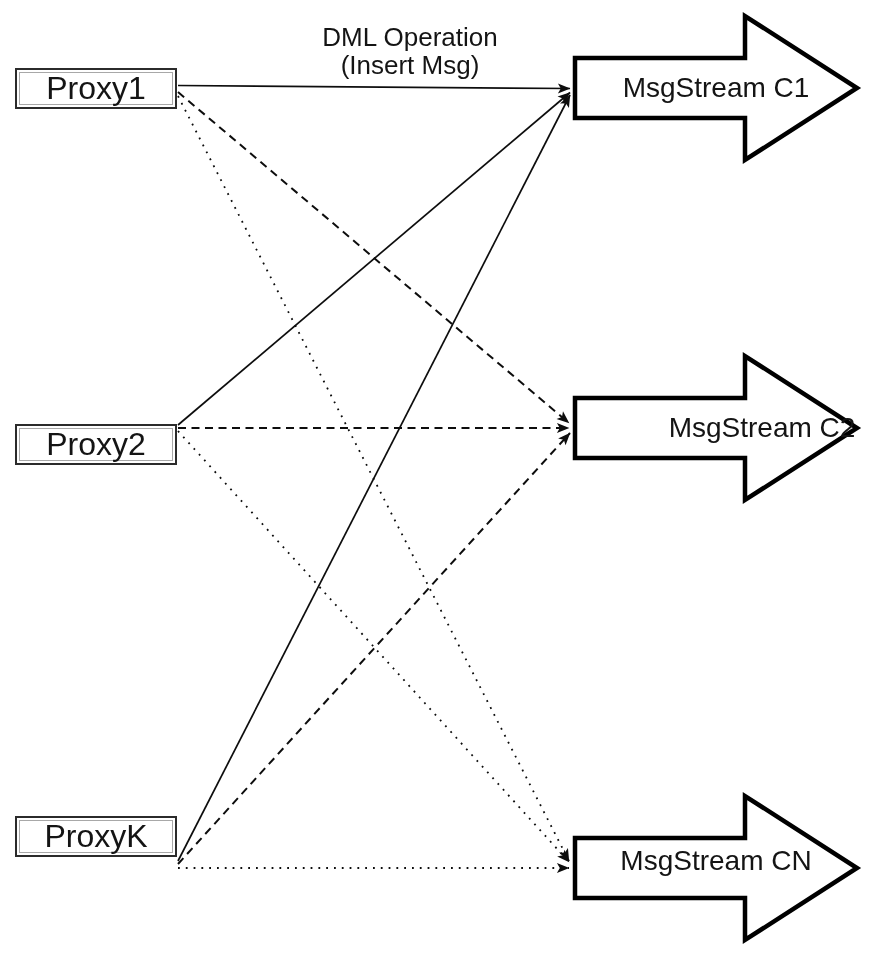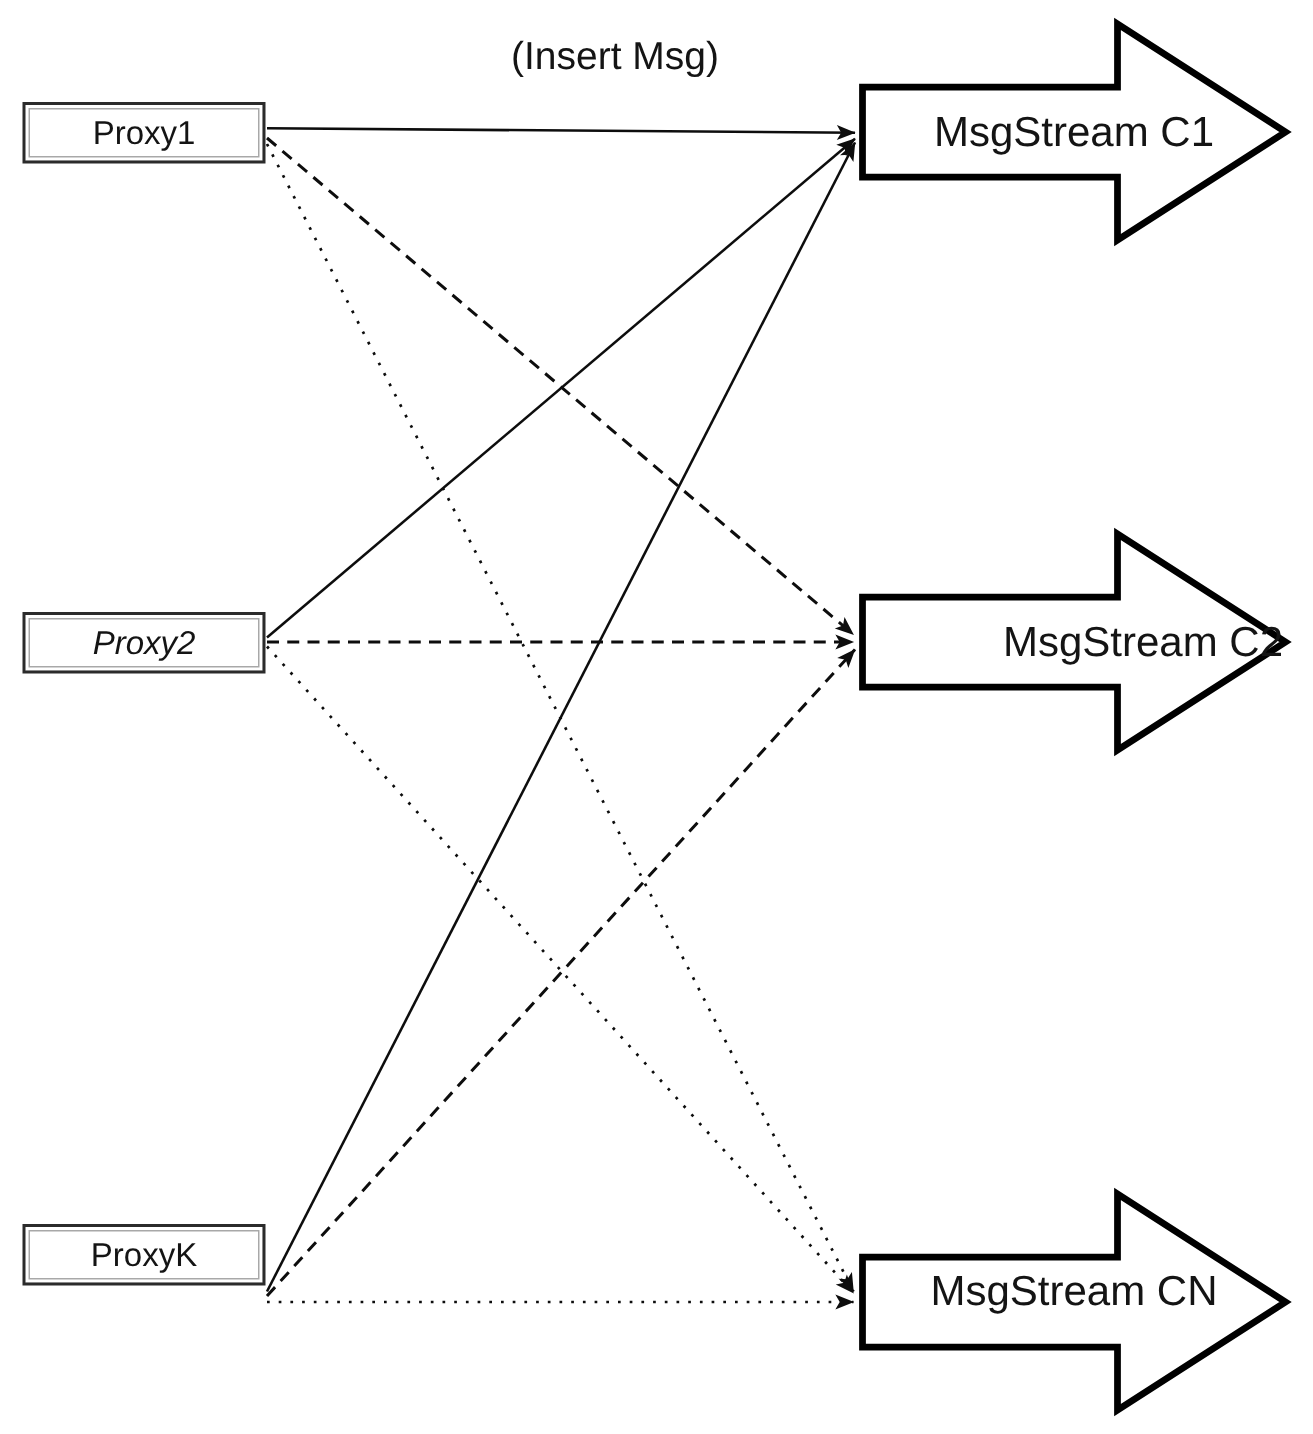--- a/index.html
+++ b/index.html
@@ -31,21 +31,21 @@
     width: 162px;
     height: 41px;
     background: #ffffff;
     border: 2px solid #2b2b2b;
     box-shadow: inset 0 0 0 2px #ffffff, inset 0 0 0 3px #a8a8a8;
     display: flex;
     align-items: center;
     justify-content: center;
   }
   .proxy-label {
-    font-size: 22px;
+    font-size: 32px;
     color: #141414;
     white-space: nowrap;
   }
   
   .stream-arrow-svg { position: absolute; overflow: visible; }
   .stream-arrow-svg polygon {
     fill: #ffffff;
     stroke: #000000;
     stroke-width: 4.5;
     stroke-linejoin: miter;
@@ -91,28 +91,29 @@
         <line class="edge solid" x1="178" y1="425" x2="570" y2="92.5" marker-end="url(#arrowhead)"></line>
         <line class="edge dashed" x1="178" y1="428" x2="569" y2="428" marker-end="url(#arrowhead)"></line>
         <line class="edge dotted" x1="178" y1="431" x2="569" y2="862" marker-end="url(#arrowhead)"></line>
         <line class="edge solid" x1="178" y1="861" x2="570" y2="95" marker-end="url(#arrowhead)"></line>
         <line class="edge dashed" x1="178" y1="864" x2="570" y2="433" marker-end="url(#arrowhead)"></line>
         <line class="edge dotted" x1="178" y1="868" x2="569" y2="868" marker-end="url(#arrowhead)"></line>
       </g>
   </svg>
 
   <div class="diagram-title">
+    <div>DML Operation</div>
     <div>(Insert Msg)</div>
   </div>
 
   <div id="nodes-layer">
       <div class="proxy-box" style="left: 15px; top: 68px;">
         <span class="proxy-label">Proxy1</span>
       </div>
-      <div class="proxy-box" style="left: 15px; top: 408px; font-style: italic;">
+      <div class="proxy-box" style="left: 15px; top: 424px;">
         <span class="proxy-label">Proxy2</span>
       </div>
       <div class="proxy-box" style="left: 15px; top: 816px;">
         <span class="proxy-label">ProxyK</span>
       </div>
       <svg class="stream-arrow-svg" width="288" height="150" viewBox="0 0 288 150" style="left: 572px; top: 13px;">
         <polygon points="3,45 173,45 173,3 285,75 173,147 173,105 3,105"></polygon>
       </svg>
       <div class="stream-label" style="left: 572px; top: 13px; width: 288px; height: 150px;">
         <span>MsgStream C1</span>

